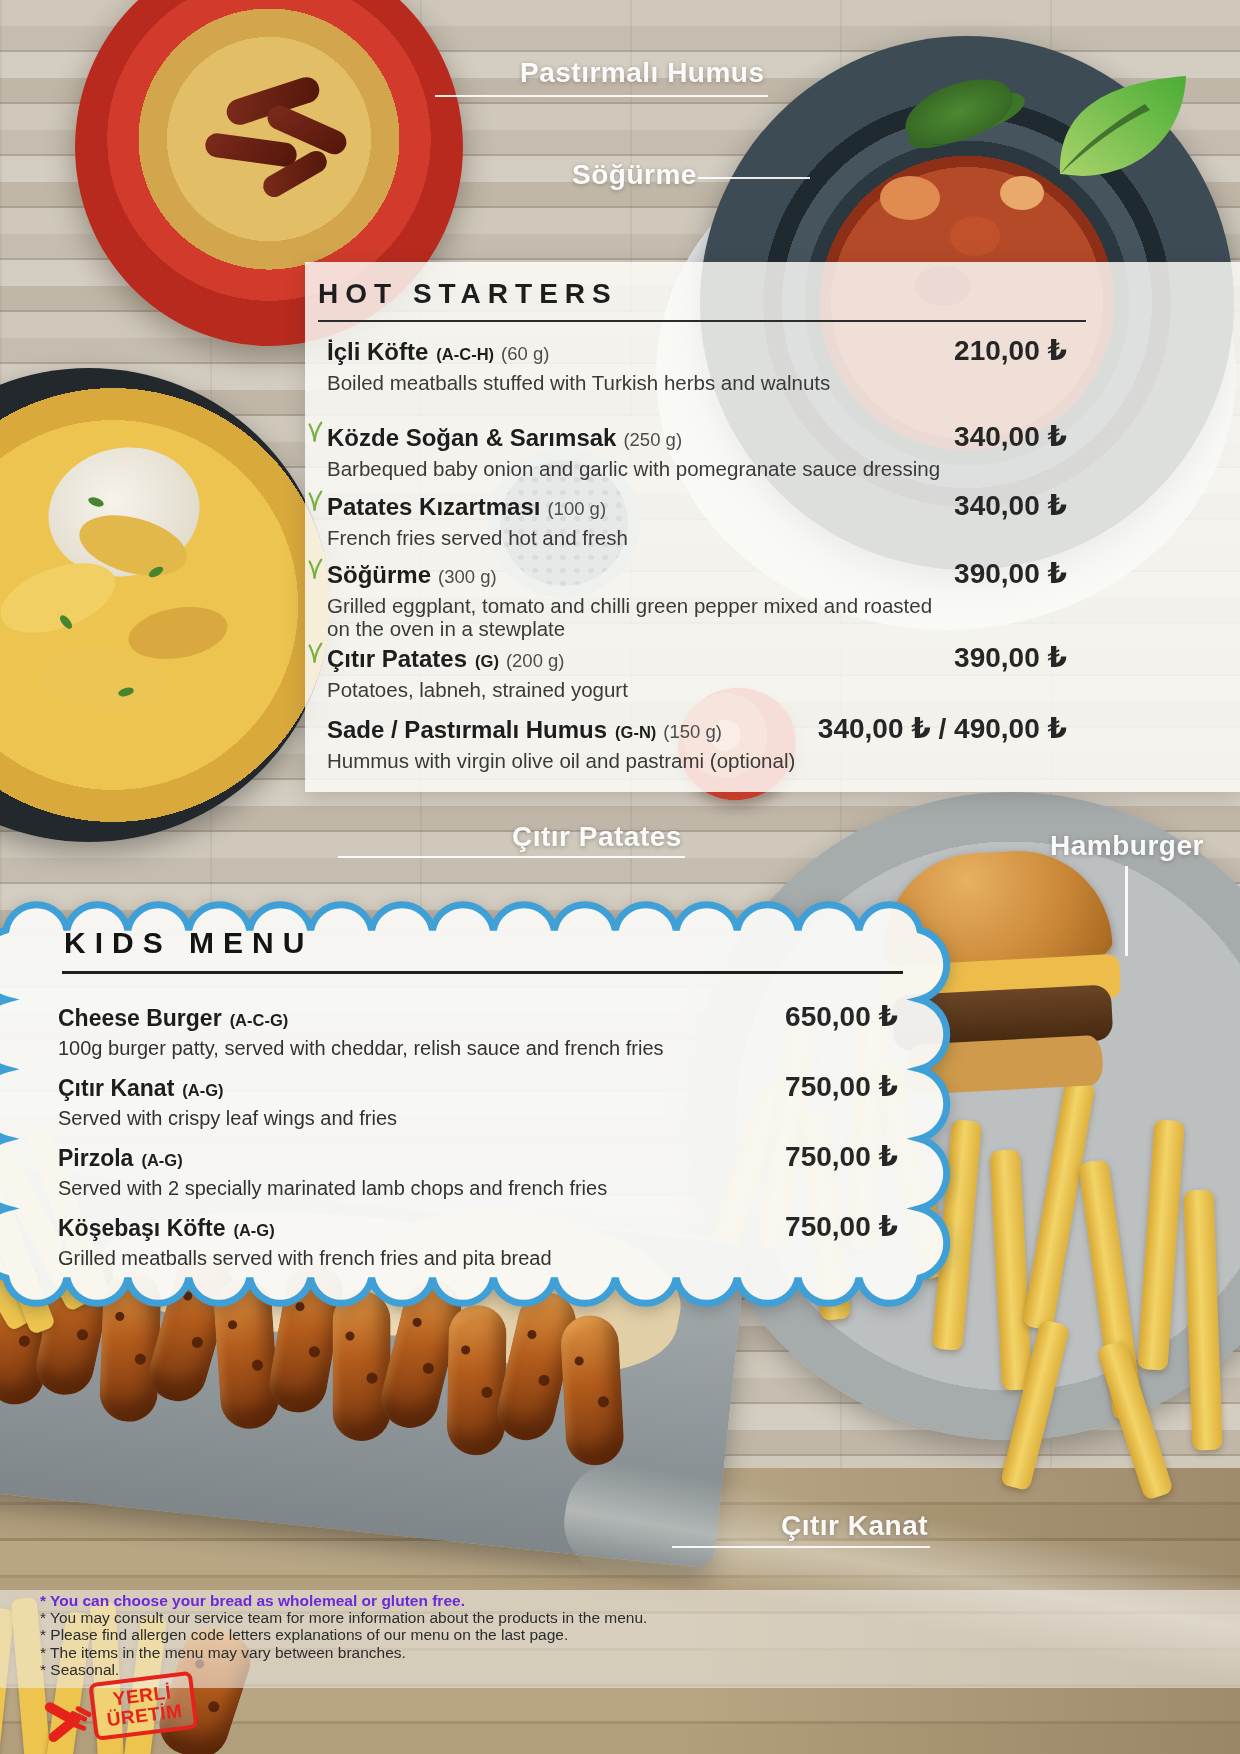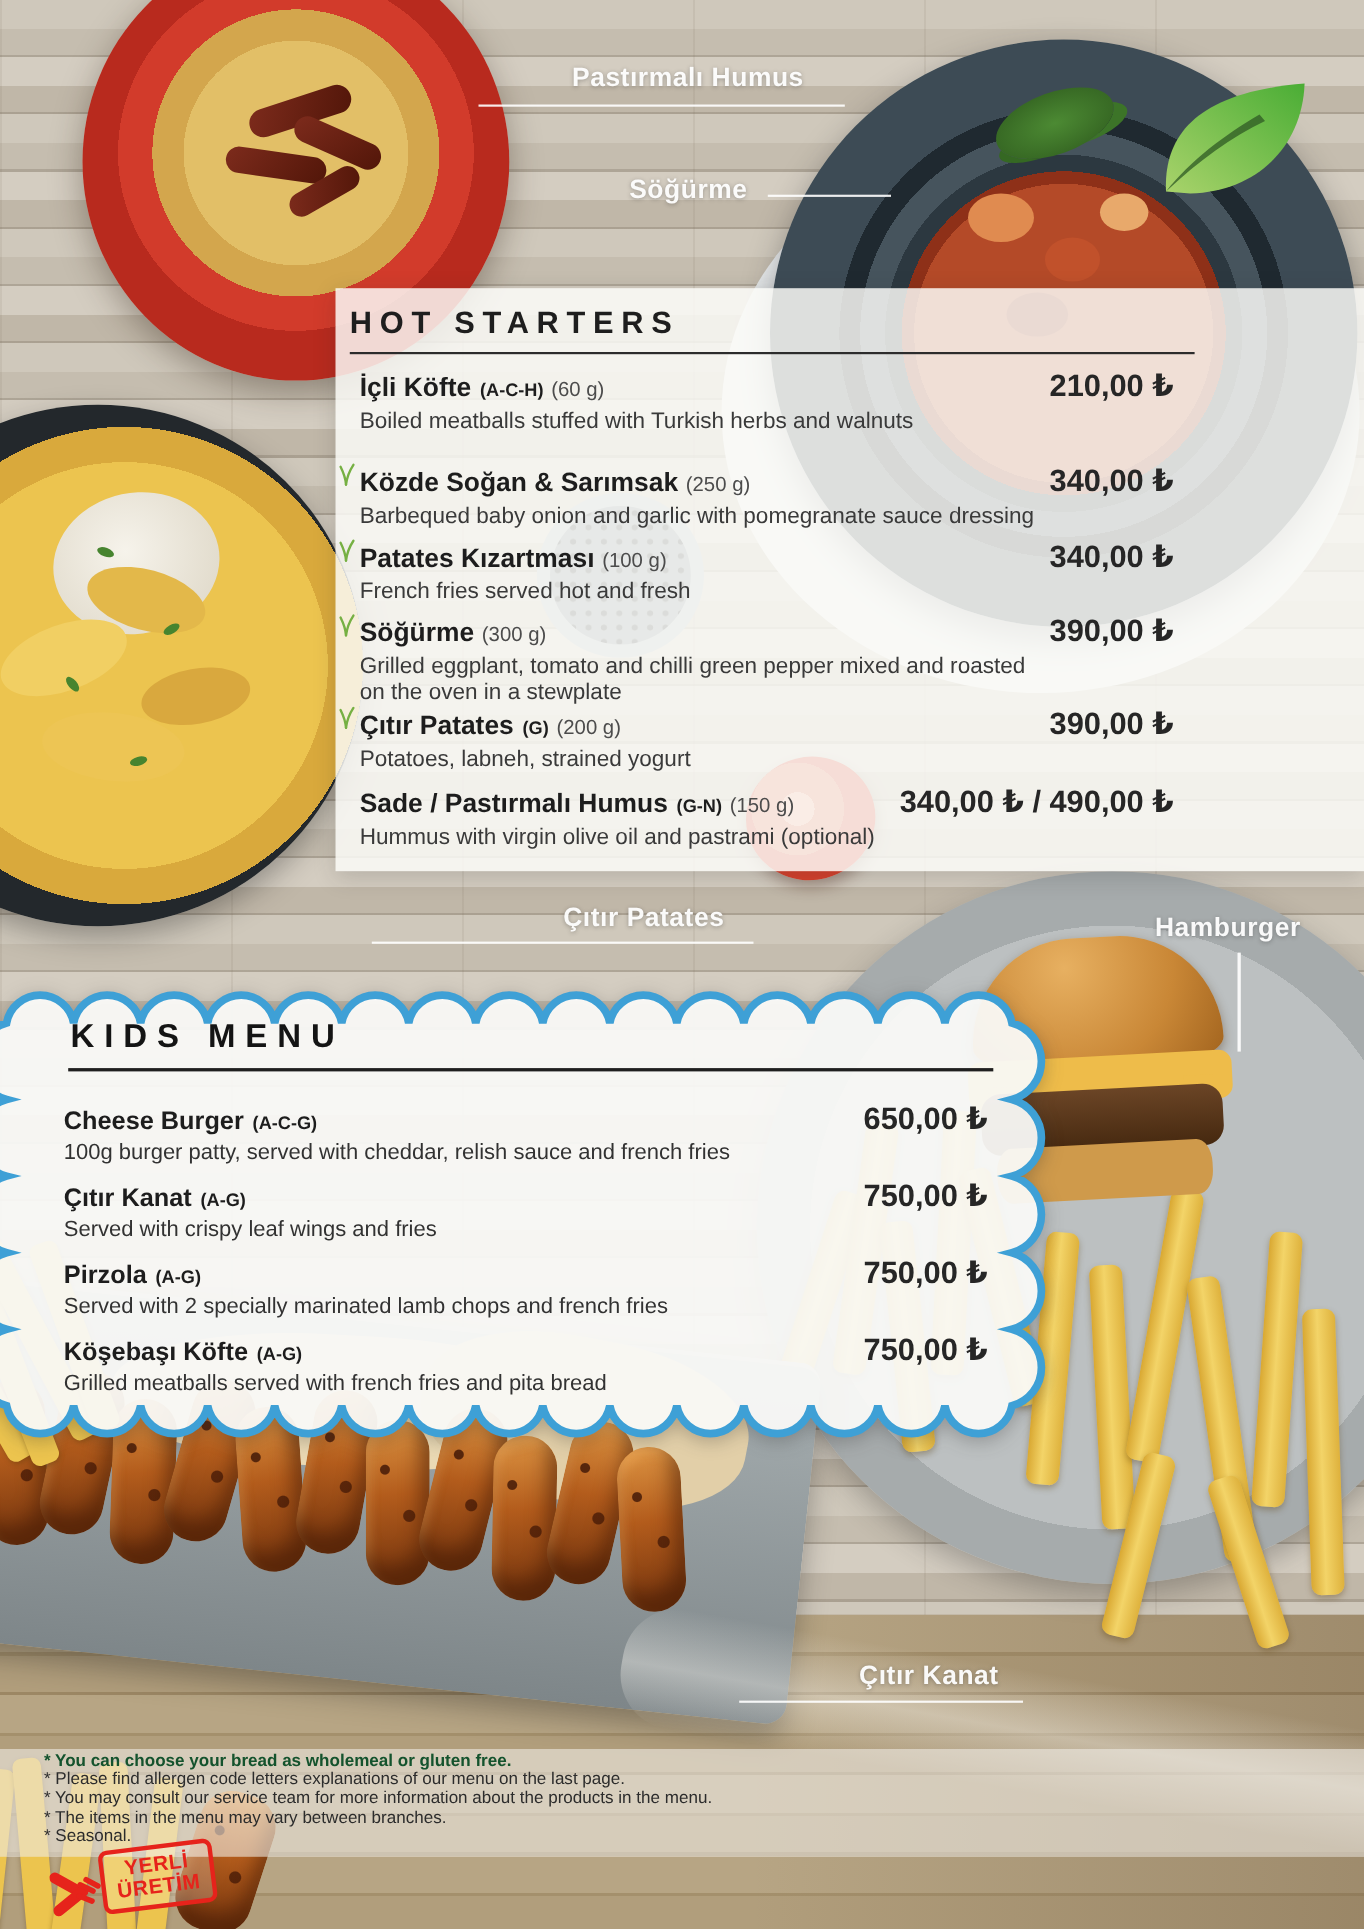--- a/index.html
+++ b/index.html
@@ -71,21 +71,21 @@
     background-image:radial-gradient(circle at 30% 30%, rgba(60,20,5,.8) 4px, transparent 5px),
                      radial-gradient(circle at 68% 58%, rgba(60,20,5,.7) 5px, transparent 6px),
                      linear-gradient(175deg,#d98f3f 5%,#b35c1c 45%,#7d3a10 90%);
     box-shadow:inset -8px -16px 18px rgba(60,22,4,.55), inset 4px 6px 10px rgba(255,190,110,.35);}
   .wfr{position:absolute;width:26px;border-radius:8px;background:#ecc44e;box-shadow:0 2px 5px rgba(90,60,10,.4);}
   .corner-fries{position:absolute;left:-30px;top:1598px;width:300px;height:170px;z-index:2;}
   .streak{position:absolute;left:560px;top:1520px;width:760px;height:110px;transform:rotate(10deg);z-index:2;border-radius:50px;
     background:linear-gradient(180deg, rgba(250,248,242,0), rgba(250,248,242,.4), rgba(250,248,242,0));}
 
   
-  .plabel{position:absolute;z-index:3;color:rgba(255,255,255,.95);font-size:24px;font-weight:700;
+  .plabel{position:absolute;z-index:3;color:rgba(255,255,255,.95);font-size:28px;font-weight:700;
     letter-spacing:.5px;text-shadow:0 1px 4px rgba(40,40,40,.35);white-space:nowrap;}
   .pline{position:absolute;z-index:3;height:2px;background:rgba(255,255,255,.9);}
   .vline{position:absolute;z-index:3;width:3px;background:rgba(255,255,255,.9);}
 
   
   .panel{position:absolute;left:305px;top:262px;width:935px;height:530px;z-index:4;
     background:rgba(252,251,248,.84);box-shadow:0 5px 20px rgba(40,40,40,.18);}
   .hs-title{position:absolute;left:13px;top:16px;font-size:28px;font-weight:800;letter-spacing:7px;color:#1e1e1e;}
   .hs-rule{position:absolute;left:13px;top:58px;width:768px;height:2px;background:#2c2c2c;}
   .mi{position:absolute;left:22px;width:740px;}
@@ -104,21 +104,21 @@
   .km{position:absolute;z-index:6;}
   .km-title{left:64px;top:926px;font-size:30px;font-weight:800;letter-spacing:9px;color:#141414;}
   .km-rule{left:62px;top:971px;width:841px;height:2.5px;background:#1f1f1f;}
   .km-item{width:840px;left:58px;}
   .km-item .nm{font-size:23px;}
   .km-item .desc{font-size:20px;max-width:700px;color:#323232;}
 
   
   .fband{position:absolute;left:0;top:1590px;width:1240px;height:98px;z-index:7;background:rgba(238,235,228,.6);}
   .fnotes{position:absolute;left:40px;top:1592px;z-index:8;font-size:15.5px;line-height:17.2px;color:#2c2c2c;}
-  .fnotes .f0{font-weight:700;color:#14532d;}
+  .fnotes .f0{font-weight:700;color:#6d28d9;}
   .badge{position:absolute;left:46px;top:1676px;width:160px;height:72px;transform:rotate(-7deg);z-index:9;}
   .badge-box{position:absolute;left:46px;top:3px;width:104px;height:58px;border:4px solid #e6231b;border-radius:8px;
     background:rgba(255,255,255,.22);display:flex;flex-direction:column;align-items:center;justify-content:center;
     color:#e6231b;font-weight:800;font-size:19px;line-height:20px;letter-spacing:.5px;}
   .badge-hand{position:absolute;left:0;top:8px;width:54px;height:54px;}
 
   .leaf-svg{position:absolute;left:1052px;top:70px;width:140px;height:112px;z-index:3;}
 </style>
 </head>
 <body>
@@ -369,22 +369,22 @@
       <span class="nm">Köşebaşı Köfte</span>
       <span class="alg">(A-G)</span>
       <span class="pr">750,00 ₺</span>
     </div>
     <div class="desc">Grilled meatballs served with french fries and pita bread</div>
   </div>
 
   <div class="fband"></div>
   <div class="fnotes">
     <div class="f0">* You can choose your bread as wholemeal or gluten free.</div>
+    <div>* You may consult our service team for more information about the products in the menu.</div>
     <div>* Please find allergen code letters explanations of our menu on the last page.</div>
-    <div>* You may consult our service team for more information about the products in the menu.</div>
     <div>* The items in the menu may vary between branches.</div>
     <div>* Seasonal.</div>
   </div>
 
   <div class="badge">
     <svg class="badge-hand" viewBox="0 0 54 54">
       <g stroke="#e6231b" fill="none" stroke-linecap="round">
         <path d="M5 14 L27 30" stroke-width="10"></path>
         <path d="M5 44 L29 29" stroke-width="10"></path>
         <path d="M27 23 l11 7" stroke-width="5"></path>

